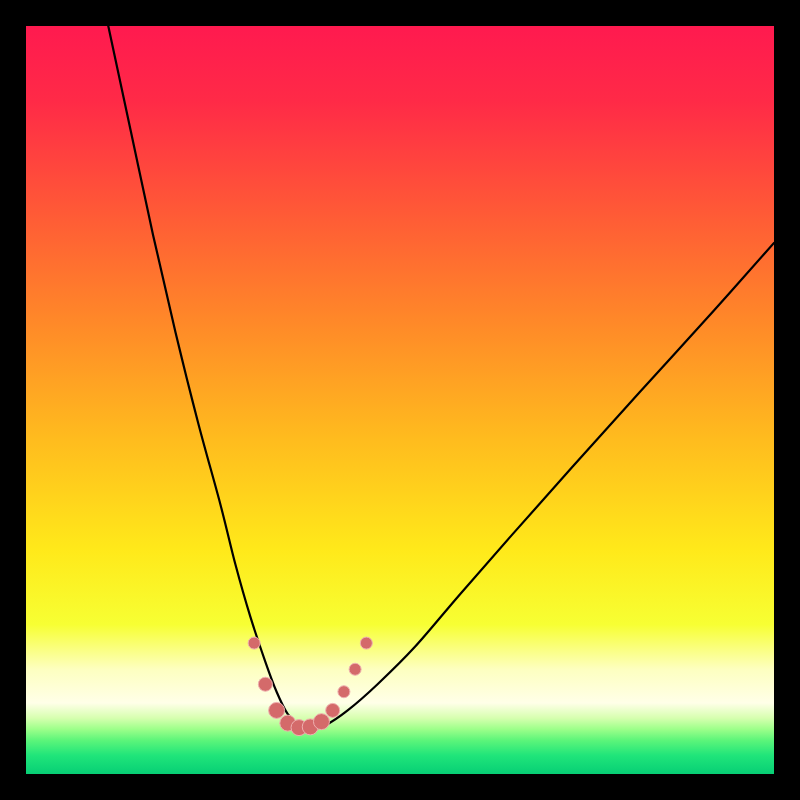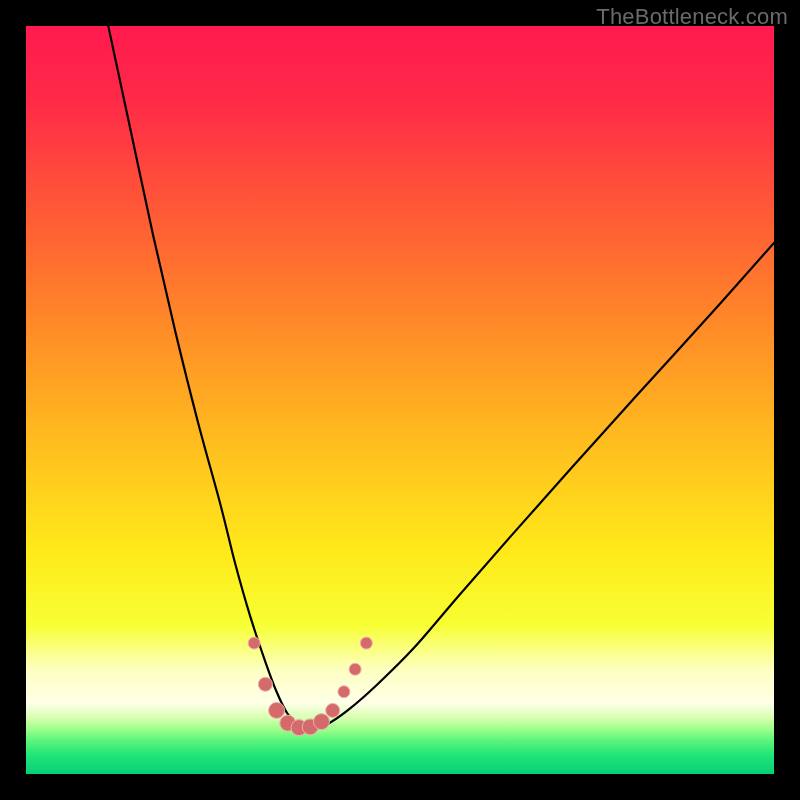--- a/index.html
+++ b/index.html
@@ -34,21 +34,20 @@
     font-size: 22px;
     font-weight: 500;
     letter-spacing: 0.2px;
     user-select: none;
   }
 </style>
 </head>
 <body>
 
 <div class="frame">
-  <div class="watermark">TheBottleneck.com</div>
 
   <svg class="plot" viewBox="0 0 748 748" preserveAspectRatio="none">
     <defs>
       <linearGradient id="bg-grad" x1="0" y1="0" x2="0" y2="1">
           <stop offset="0%" stop-color="#ff1a4f"></stop>
           <stop offset="10%" stop-color="#ff2a47"></stop>
           <stop offset="25%" stop-color="#ff5a36"></stop>
           <stop offset="40%" stop-color="#ff8a28"></stop>
           <stop offset="55.00000000000001%" stop-color="#ffbb1e"></stop>
           <stop offset="70%" stop-color="#ffe91a"></stop>

